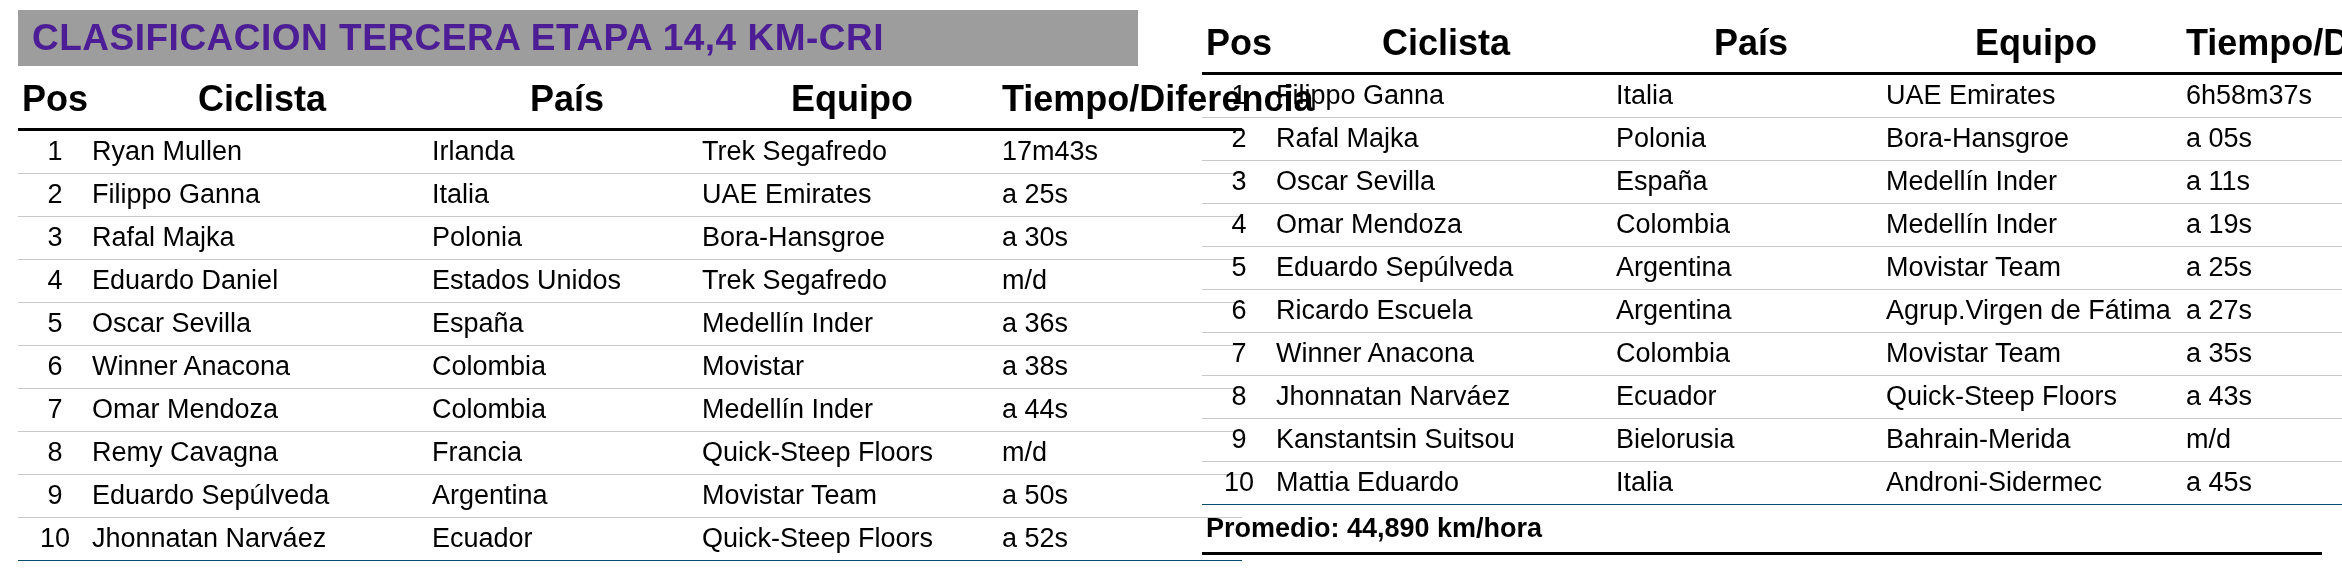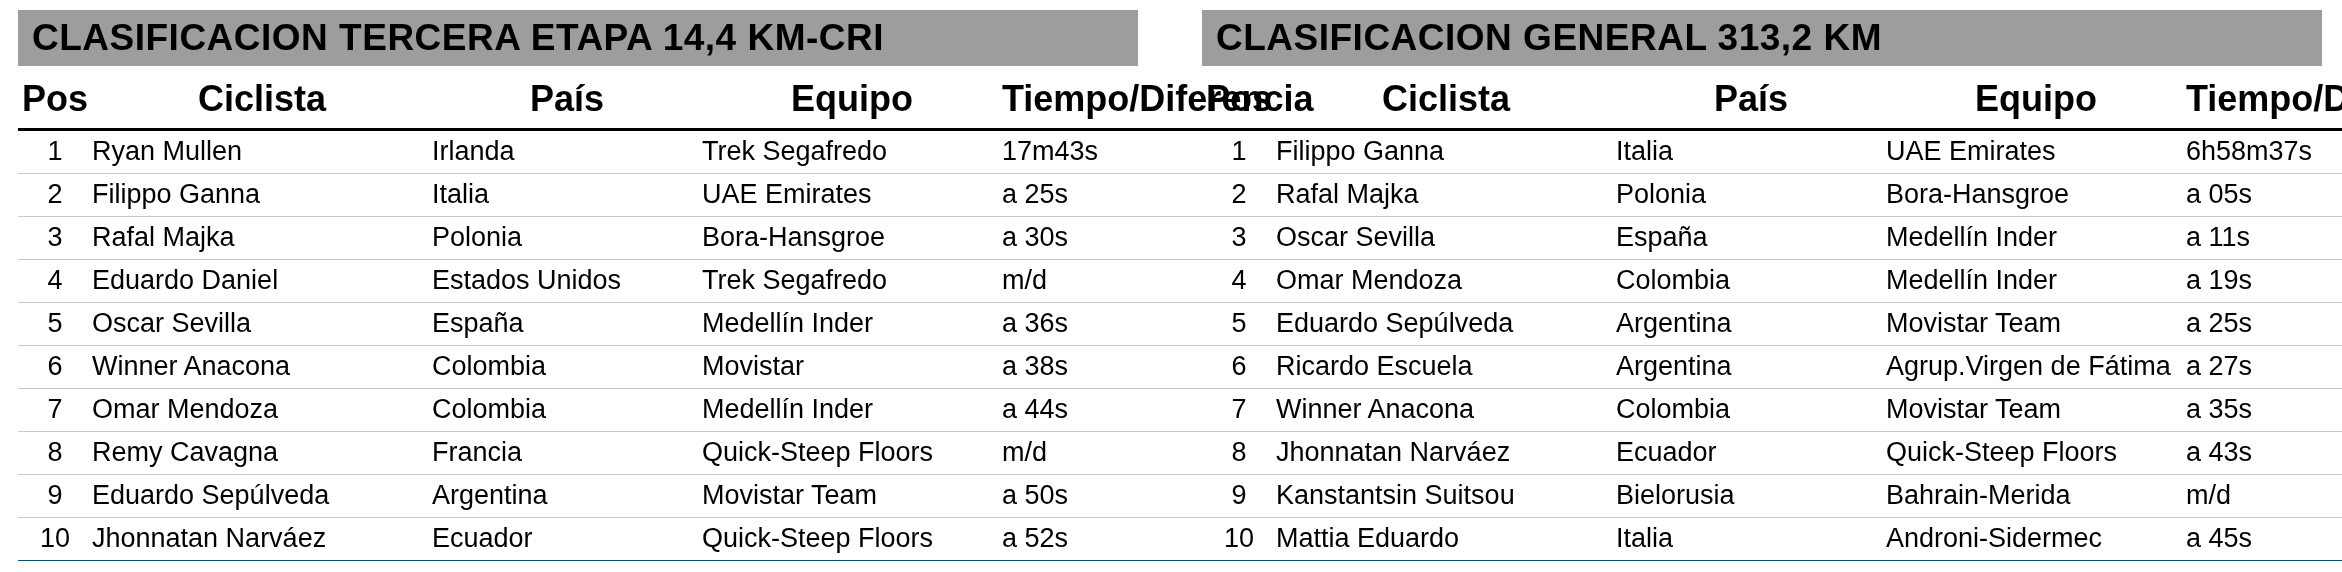--- a/index.html
+++ b/index.html
@@ -20,21 +20,21 @@
     gap: 64px;
     padding: 10px 18px 0 18px;
     box-sizing: border-box;
   }
   .panel {
     width: 1120px;
     box-sizing: border-box;
   }
   .panel-header {
     background: #9d9d9d;
-    color: #000000;
+    color: #4c1d95;
     font-size: 37px;
     font-weight: bold;
     letter-spacing: 0.5px;
     padding: 7px 8px 9px 14px;
     line-height: 1.0;
     box-sizing: border-box;
     height: 56px;
     display: flex;
     align-items: center;
   }
@@ -162,21 +162,20 @@
           <td class="col-pais">Ecuador</td>
           <td class="col-team">Quick-Steep Floors</td>
           <td class="col-time">a 52s</td>
         </tr>
       </tbody>
     </table>
     <div class="footer-row">Promedio: 48,768 km/hora</div>
   </div>
 
   <div class="panel">
-    <div class="panel-header">CLASIFICACION GENERAL  313,2 KM</div>
     <table class="results">
       <thead>
         <tr>
           <th class="col-pos">Pos</th>
           <th class="col-name">Ciclista</th>
           <th class="col-pais">País</th>
           <th class="col-team">Equipo</th>
           <th class="col-time">Tiempo/Diferencia</th>
         </tr>
       </thead>

